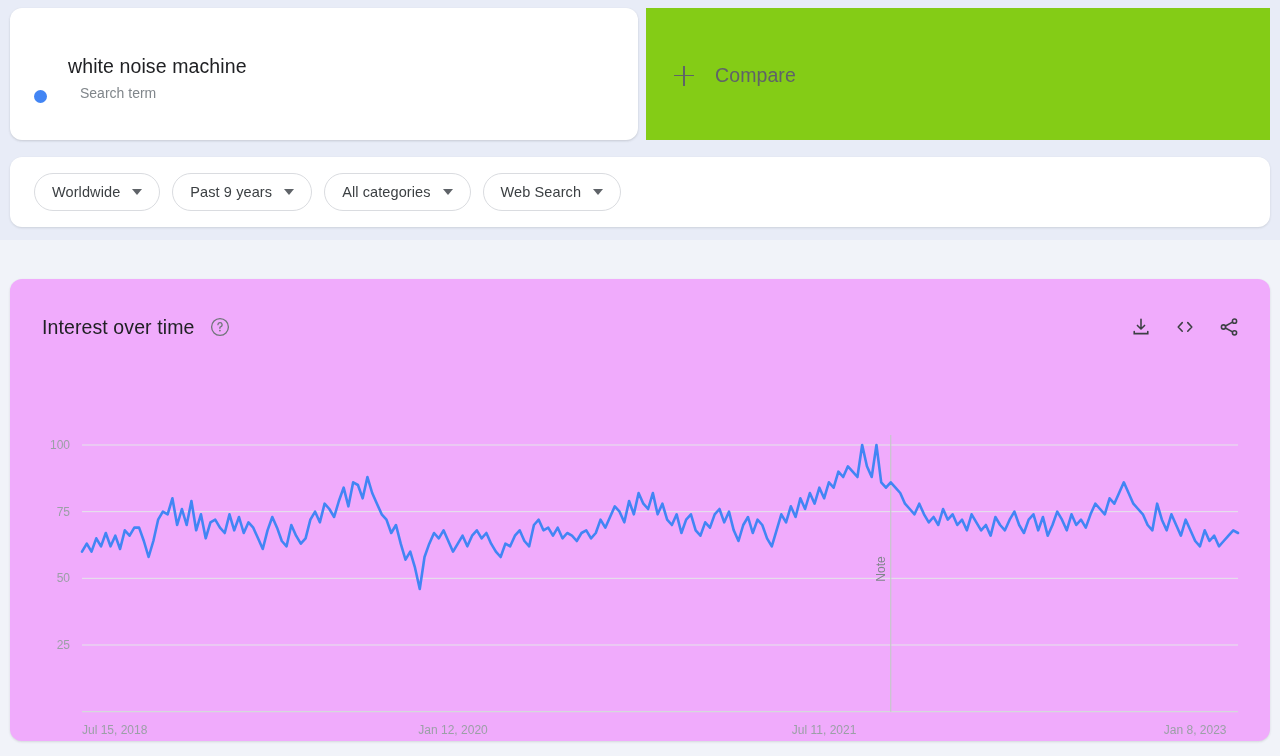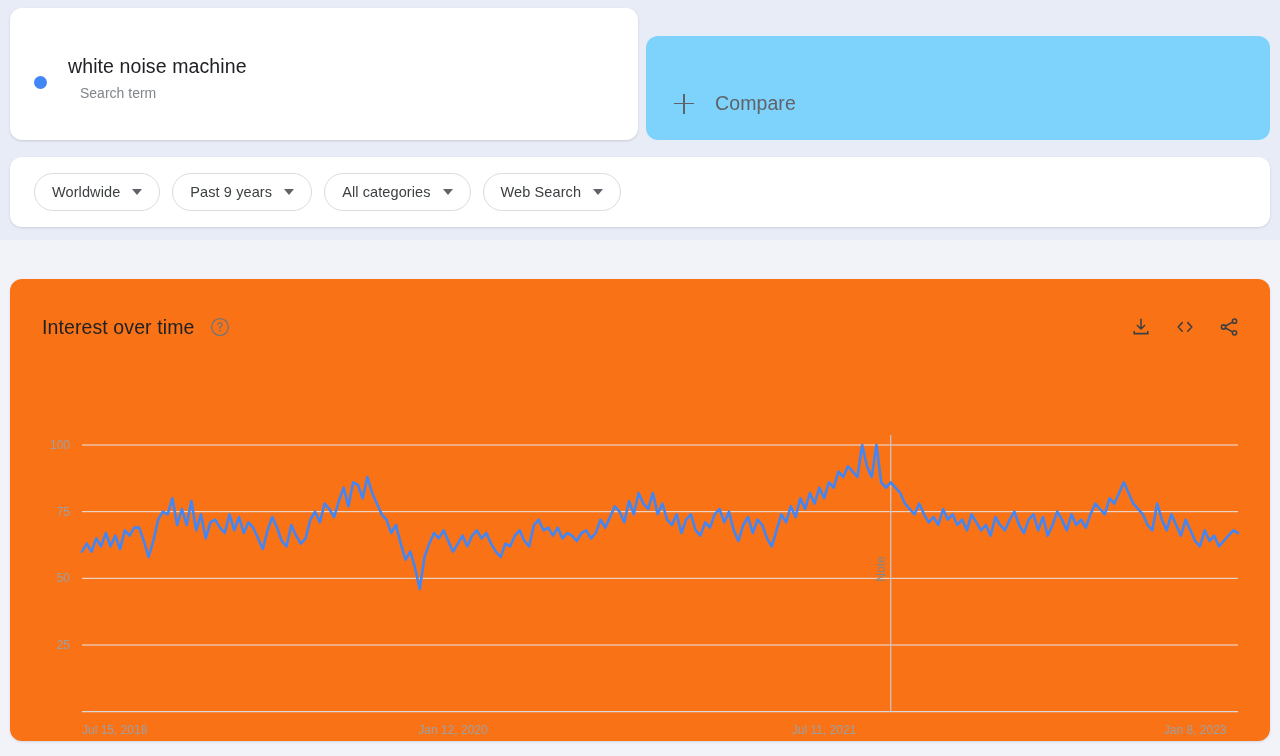--- a/index.html
+++ b/index.html
@@ -44,21 +44,21 @@
     border-radius: 12px;
     box-shadow: 0 1px 2px rgba(60,64,67,.12), 0 1px 3px rgba(60,64,67,.08);
     position: relative;
     box-sizing: border-box;
   }
   .term-inner {
     position: absolute;
     left: 24px;
     top: 46px;
     display: flex;
-    align-items: center;
+    align-items: flex-end;
   }
   .term-dot {
     width: 13px;
     height: 13px;
     border-radius: 50%;
     background: #4285f4;
     margin-top: 7px;
     flex: none;
   }
   .term-texts {
@@ -73,25 +73,24 @@
   .term-sub {
     font-size: 14px;
     color: #80868b;
     line-height: 20px;
     margin-top: 4px;
     margin-left: 12px;
   }
 
   .compare-card {
     flex: 1;
-    background: #7dd3fc;
-    border-radius: 12px;
-    position: relative;
-    box-sizing: border-box;
-    margin-top: 28px;
+    background: #84cc16;
+    border-radius: 0;
+    position: relative;
+    box-sizing: border-box;
   }
   .compare-inner {
     position: absolute;
     left: 28px;
     top: 56px;
     display: flex;
     align-items: center;
   }
   .plus-icon {
     width: 20px;
@@ -159,21 +158,21 @@
     flex: none;
   }
 
   
   .chart-card {
     position: absolute;
     left: 10px;
     top: 279px;
     width: 1260px;
     height: 462px;
-    background: #f97316;
+    background: #f0abfc;
     border-radius: 12px;
     box-shadow: 0 1px 2px rgba(60,64,67,.10), 0 1px 3px rgba(60,64,67,.06);
     box-sizing: border-box;
   }
   .chart-header {
     position: absolute;
     left: 32px;
     top: 33px;
     right: 30px;
     height: 30px;

